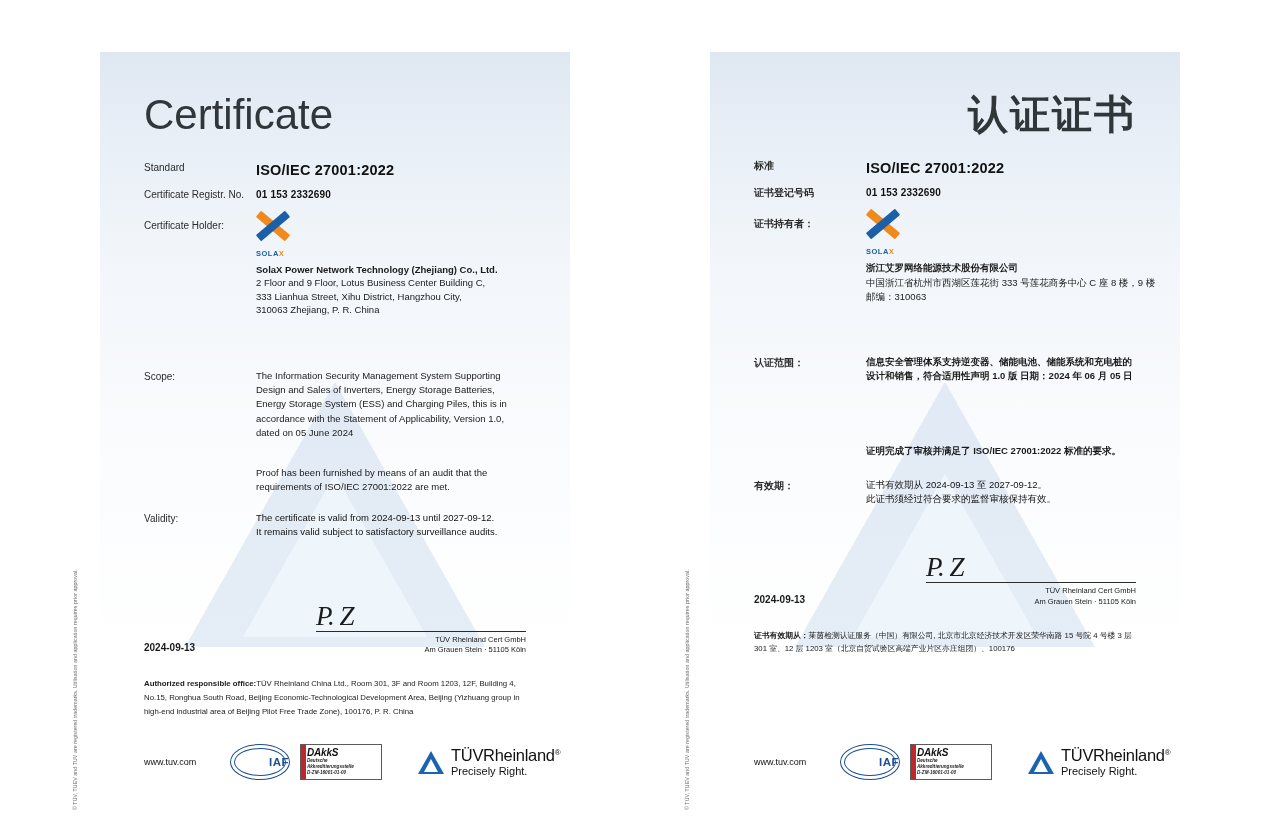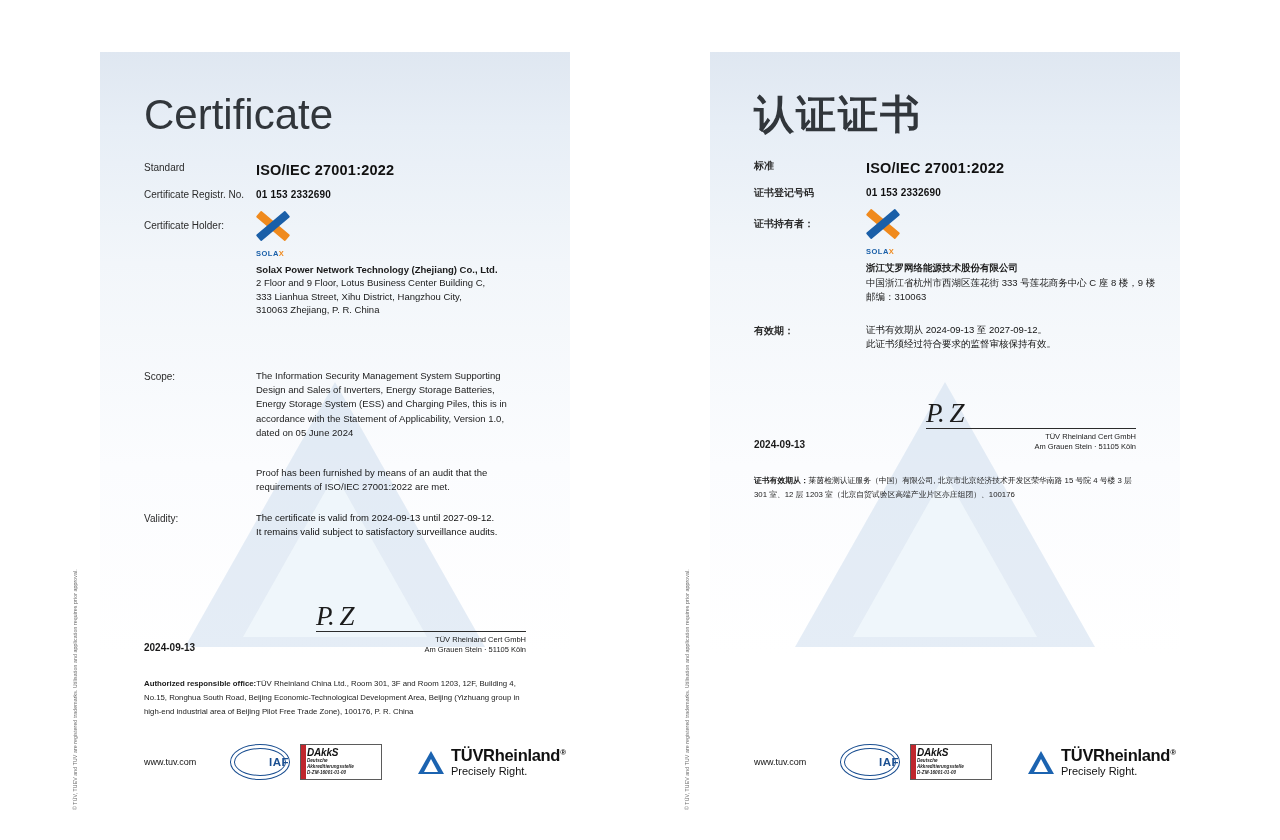--- a/index.html
+++ b/index.html
@@ -65,20 +65,21 @@
     color: #31363b;
     letter-spacing: 0px;
     padding-top: 40px;
     margin: 0 0 22px 0;
     line-height: 1.1;
   }
   .doc-title.cn {
     font-weight: 700;
     font-size: 40px;
     letter-spacing: 2px;
+    text-align: right;
   }
 
   .row {
     display: flex;
     align-items: flex-start;
     margin-bottom: 5px;
   }
   .label {
     width: 112px;
     flex: 0 0 112px;
@@ -292,21 +293,21 @@
     position: absolute;
     left: -7px;
     top: 8px;
     width: 0; height: 0;
     border-left: 7px solid transparent;
     border-right: 7px solid transparent;
     border-bottom: 13px solid #ffffff;
   }
   .tuv-name {
     font-size: 16.5px;
-    font-weight: 700;
+    font-weight: 400;
     color: #111;
     letter-spacing: -0.3px;
     line-height: 1;
   }
   .tuv-name sup { font-size: 8px; }
   .tuv-tag {
     font-size: 11px;
     color: #111;
     margin-top: 2px;
   }
@@ -443,20 +444,27 @@
               <i class="b2"></i>
           </div>
           <div class="solax-word">SOLA<span>X</span></div>
         </div>
         <div class="holder-name">浙江艾罗网络能源技术股份有限公司</div>
         <div class="holder-addr" style="white-space: pre-line; width:320px">中国浙江省杭州市西湖区莲花街 333 号莲花商务中心 C 座 8 楼，9 楼
 邮编：310063</div>
       </div>
     </div>
 
+    <div class="row scope-row">
+      <div class="label bold">认证范围：</div>
+      <div style="width:318px">
+        <div class="scope-text" style="font-weight:700">信息安全管理体系支持逆变器、储能电池、储能系统和充电桩的设计和销售，符合适用性声明 1.0 版 日期：2024 年 06 月 05 日</div>
+        <div class="proof-text" style="font-weight:700; margin-top:60px">证明完成了审核并满足了 ISO/IEC 27001:2022 标准的要求。</div>
+      </div>
+    </div>
 
     <div class="row validity-row" style="margin-top:20px">
       <div class="label bold">有效期：</div>
       <div class="value" style="white-space: pre-line; width:318px; font-weight:400">证书有效期从 2024-09-13 至 2027-09-12。
 此证书须经过符合要求的监督审核保持有效。</div>
     </div>
 
     <div class="sig-area" style="margin-top:46px">
       <div class="sig-date">2024-09-13</div>
       <div class="sig-right">

